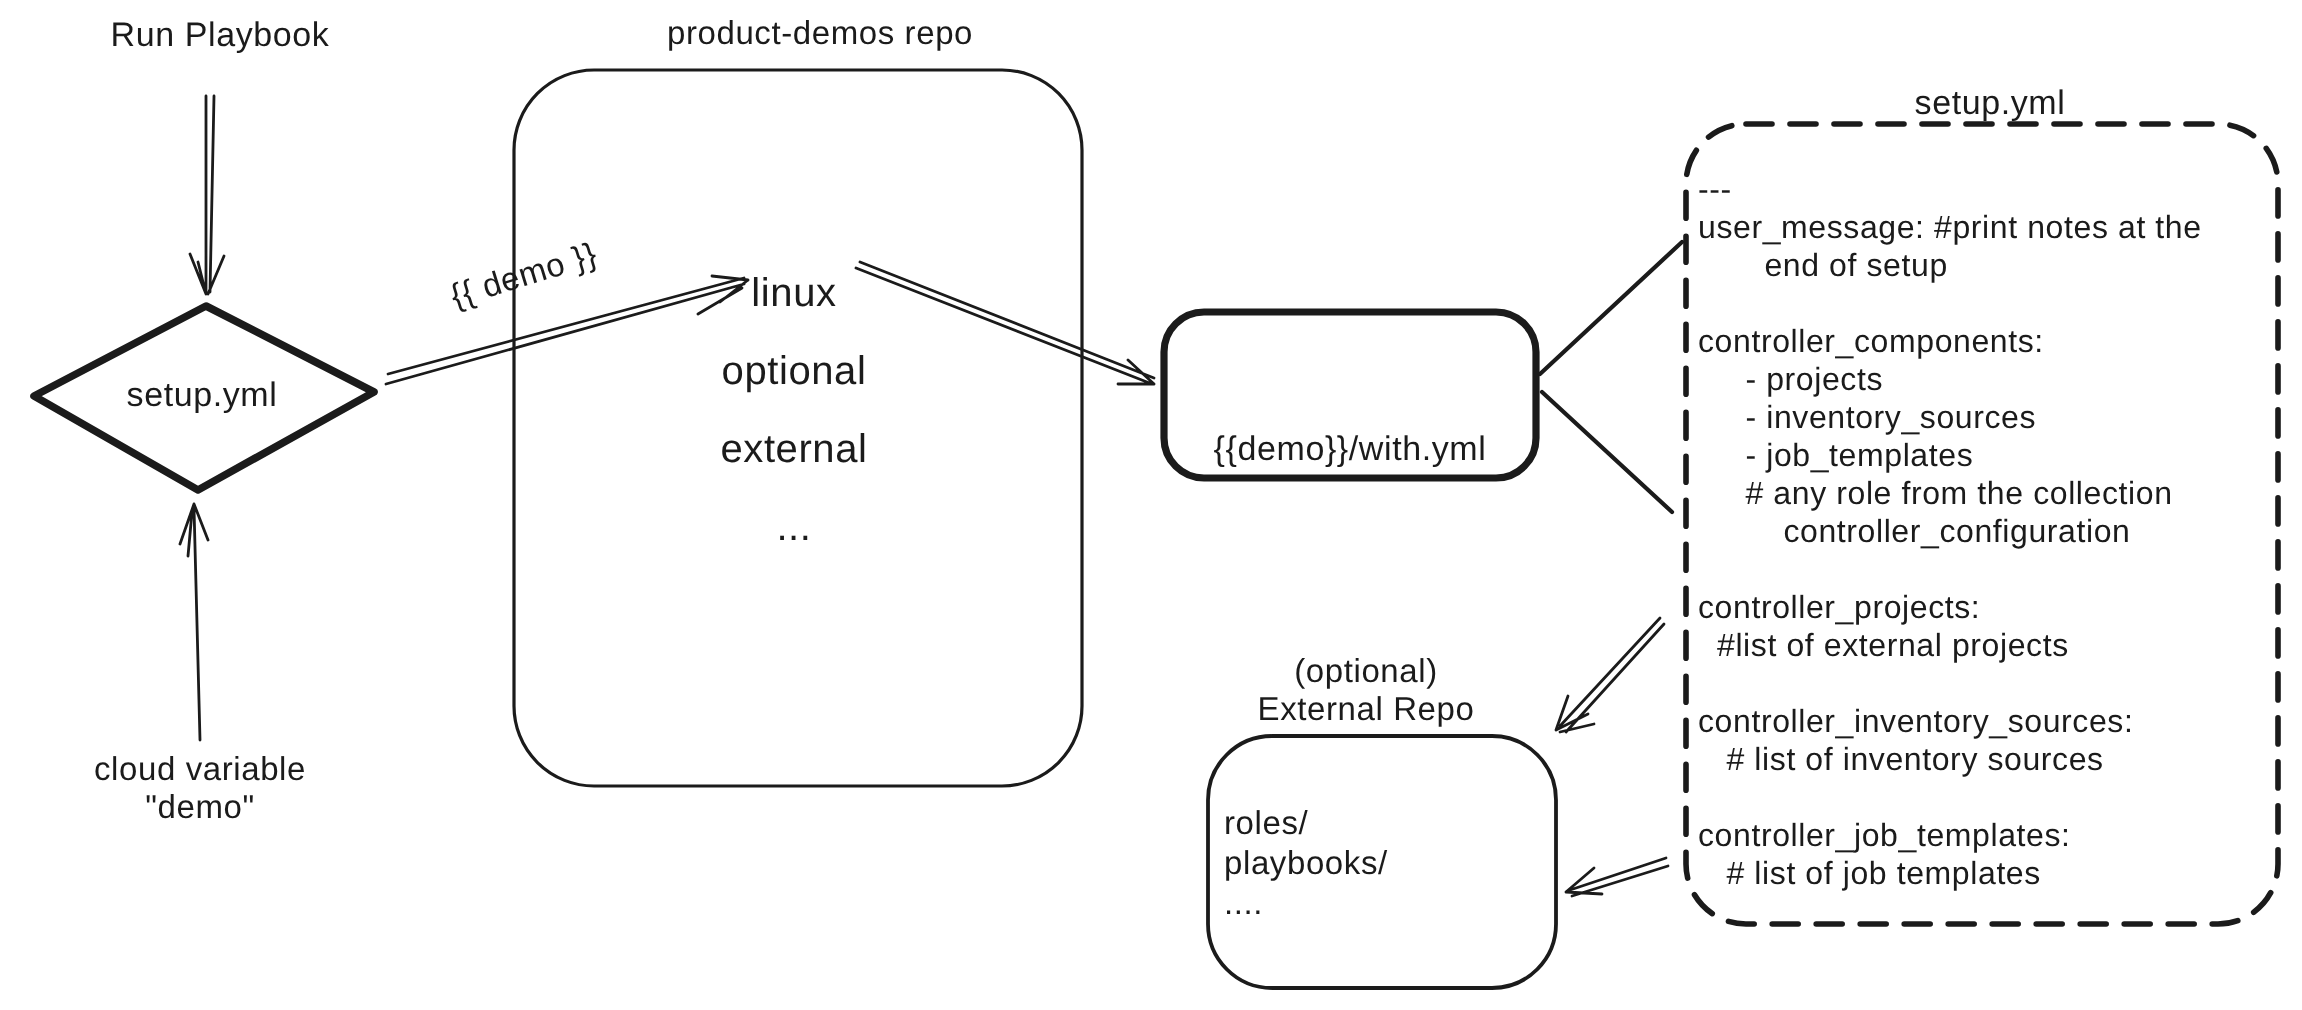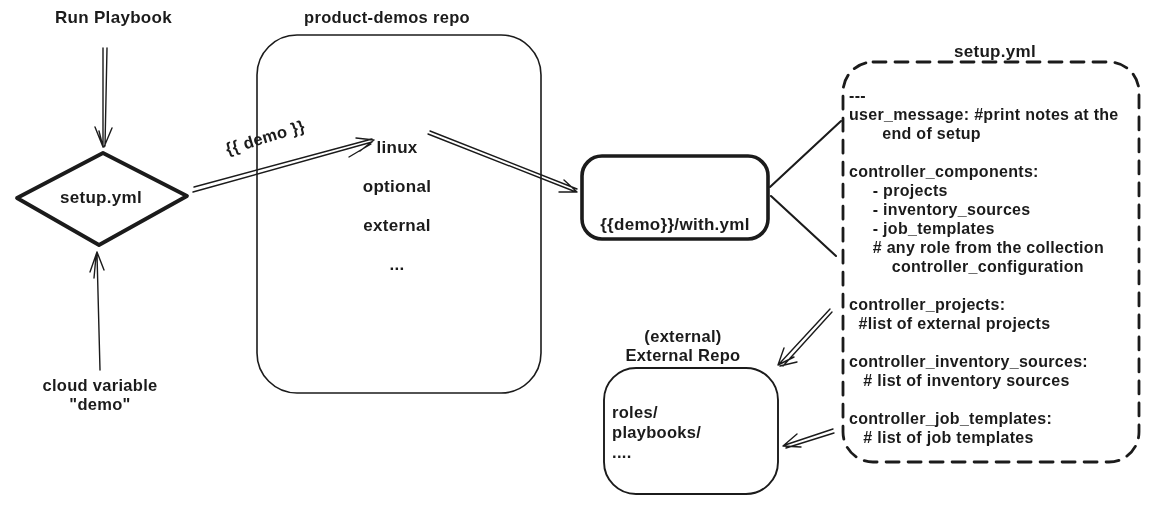--- a/index.html
+++ b/index.html
@@ -2,33 +2,33 @@
 <html><head>
 <meta charset="utf-8">
 <style>
   html,body{margin:0;padding:0;}
   body{
     width:1151px;height:505px;position:relative;overflow:hidden;
     background:#ffffff;
     font-family:"Liberation Sans",sans-serif;
     color:#1b1b1b;
   }
-  #stage{position:absolute;inset:0;width:924px;height:505px;font-weight:bold;}
+  #stage{position:absolute;inset:0;width:924px;height:505px;}
   svg.canvas{position:absolute;left:0;top:0;}
   .txt{
     position:absolute;color:#1b1b1b;
     letter-spacing:0.3px;line-height:19px;font-size:16.5px;
     white-space:pre;
   }
   .center{text-align:center;}
   .caption{font-size:17px;}
   .yaml{
     font-size:16px;line-height:19px;letter-spacing:0.3px;white-space:pre;
   }
-  .repo-items{line-height:39px;font-size:17px;}
+  .repo-items{line-height:39px;font-size:20px;}
   .rot{transform:rotate(-17deg);transform-origin:left center;}
 </style>
 </head>
 <body>
 
 <div id="stage">
 
   <svg class="canvas" width="1151" height="505" viewBox="0 0 1151 505">
     <g stroke="#1b1b1b" fill="none" stroke-linecap="round" stroke-linejoin="round">
 
@@ -60,21 +60,21 @@
 
   <div class="txt caption center" style="left:55px;top:8px;width:110px;">Run Playbook</div>
 
   <div class="txt caption center" style="left:40px;top:188px;width:122px;">setup.yml</div>
 
   <div class="txt center" style="left:35px;top:376px;width:130px;white-space:pre-line;">cloud variable
 "demo"</div>
 
   <div class="txt rot" style="left:226px;top:140px;width:110px;">{{ demo }}</div>
 
-  <div class="txt center" style="left:302px;top:8px;width:170px;">product-demos repo</div>
+  <div class="txt center" style="left:325px;top:8px;width:170px;">product-demos repo</div>
 
   <div class="repo-items" style="position:absolute;left:337px;top:128px;width:120px;">
     <div class="txt center repo-items" style="position:static;">linux</div>
     <div class="txt center repo-items" style="position:static;">optional</div>
     <div class="txt center repo-items" style="position:static;">external</div>
     <div class="txt center repo-items" style="position:static;">...</div>
   </div>
 
   <div class="txt center caption" style="left:592px;top:172px;width:166px;line-height:21px;">
     <div>{{demo}}/with.yml</div>
@@ -95,20 +95,20 @@
 
 controller_projects:
   #list of external projects
 
 controller_inventory_sources:
    # list of inventory sources
 
 controller_job_templates:
    # list of job templates</div>
 
-  <div class="txt center" style="left:618px;top:327px;width:130px;white-space:pre-line;">(external)
+  <div class="txt center" style="left:618px;top:327px;width:130px;white-space:pre-line;">(optional)
 External Repo</div>
 
   <div class="txt" style="left:612px;top:402px;line-height:20px;">roles/
 playbooks/
 ....</div>
 
 </div>
 
 </body></html>

